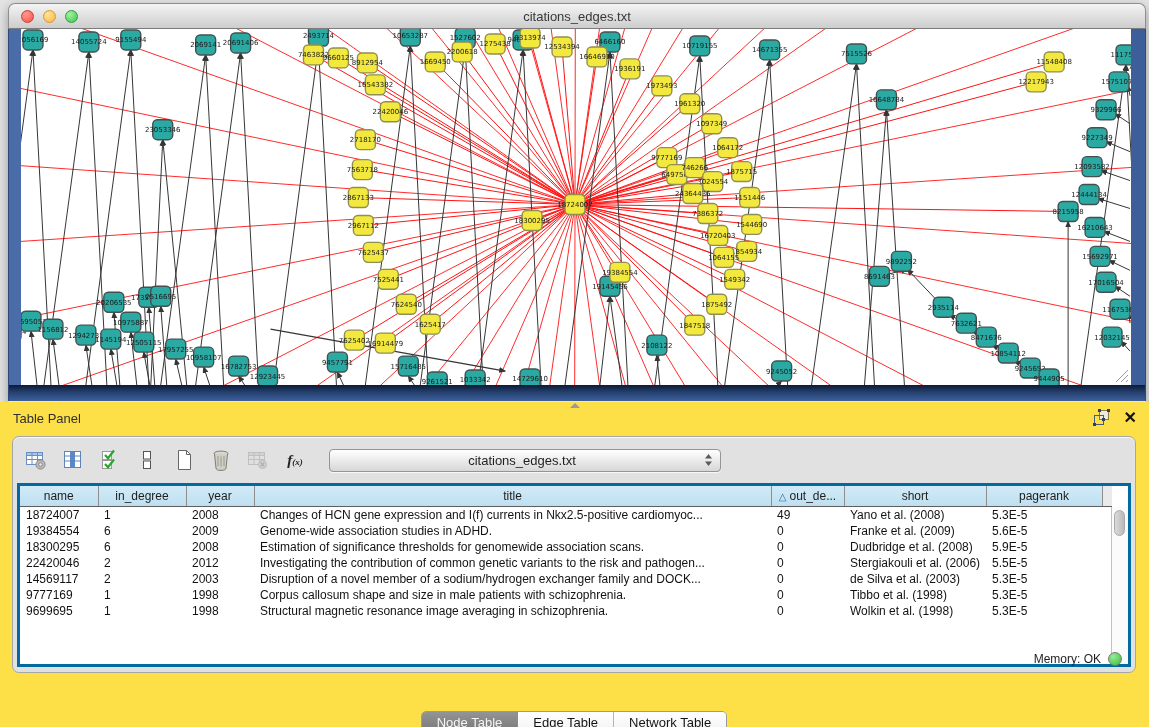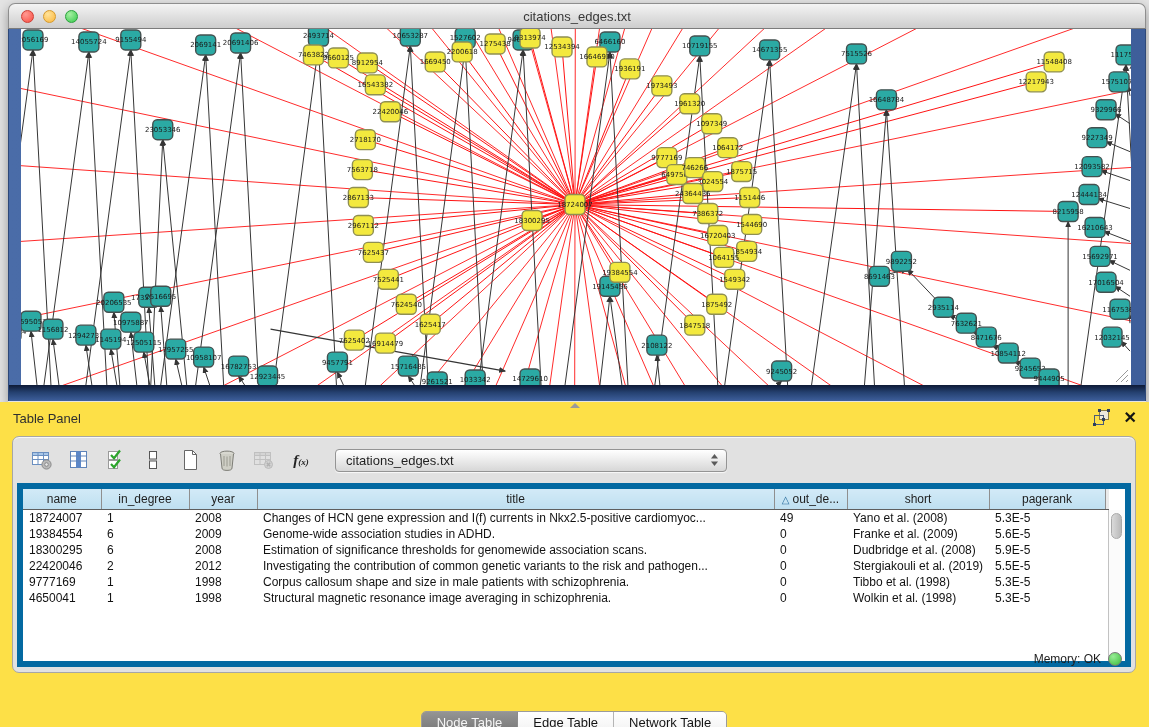--- a/index.html
+++ b/index.html
@@ -28,31 +28,31 @@
   .table-panel{position:absolute;left:0;top:402px;width:1149px;height:403px;background:#fde047;}
   .drag-handle{position:absolute;left:570px;top:1px;width:0;height:0;border-left:5px solid transparent;
                border-right:5px solid transparent;border-bottom:5px solid #9A9A9A;}
   .panel-head{height:31px;position:relative;}
   .panel-title{position:absolute;left:13px;top:9px;font-size:13px;color:#2F2F2F;}
   .panel-actions{position:absolute;right:12px;top:7px;display:flex;gap:14px;align-items:center;}
   .close-x{font-size:16px;font-weight:bold;color:#131313;line-height:16px;}
   .panel-body{position:absolute;left:12px;top:34px;width:1124px;height:237px;background:#E1E1E1;
               border:1px solid #A6A6A6;border-radius:7px;box-sizing:border-box;
               box-shadow:inset 0 1px 0 rgba(255,255,255,.75);}
-  .toolbar{position:absolute;left:16px;top:5px;height:36px;display:flex;align-items:center;gap:11px;}
+  .toolbar{position:absolute;left:10px;top:5px;height:36px;display:flex;align-items:center;gap:11px;text-align:center;}
   .tbtn{width:26px;height:26px;display:flex;align-items:center;justify-content:center;}
   .tbtn.disabled{opacity:.45;}
   .fx-glyph{font-family:"Liberation Serif",serif;font-style:italic;font-weight:bold;font-size:15px;color:#222;}
   .fx-glyph small{font-size:9px;font-weight:bold;}
   .combo{width:392px;height:23px;margin-left:10px;border:1px solid #949494;border-radius:4px;
          background:linear-gradient(#FFFFFF,#D7D7D7);display:flex;align-items:center;
          padding:0 7px 0 10px;font-size:13px;color:#1F1F1F;box-sizing:border-box;box-shadow:0 1px 1px rgba(255,255,255,.8);}
   .combo .val{flex:1;overflow:hidden;white-space:nowrap;}
   .table-wrap{position:absolute;left:4px;right:4px;top:46px;height:184px;background:#FFFFFF;
-              border:6px solid #0369a1;box-sizing:border-box;}
+              border:3px solid #0369a1;box-sizing:border-box;}
   table{border-collapse:collapse;table-layout:fixed;width:calc(100% - 16px);font-size:12px;color:#121212;}
   th{height:20px;background:linear-gradient(#D2EAF7,#BEDFF0);border-right:1px solid #8F8F8F;
      border-bottom:1px solid #5E5E5E;font-weight:normal;font-size:12px;color:#1D1D1D;text-align:center;
      padding:0 2px;overflow:hidden;white-space:nowrap;}
   th.filler{background:#EAEAEA;border-right:none;}
   td{height:16px;padding:0 2px 0 6px;white-space:nowrap;overflow:hidden;}
   .sort-glyph{font-size:10px;color:#2A6E9E;margin-right:3px;}
   .vscroll{position:absolute;top:21px;right:0;bottom:0;width:16px;background:#FBFBFB;border-left:1px solid #C2C2C2;}
   .vthumb{position:absolute;top:3px;left:2px;width:11px;height:26px;border-radius:6px;
           background:linear-gradient(90deg,#DADADA,#B9B9B9);border:1px solid #A9A9A9;box-sizing:border-box;}
@@ -817,36 +817,46 @@
                 <td>Dudbridge et al. (2008)</td>
                 <td>5.9E-5</td>
                 <td></td>
               </tr>
               <tr>
                 <td>22420046</td>
                 <td>2</td>
                 <td>2012</td>
                 <td>Investigating the contribution of common genetic variants to the risk and pathogen...</td>
                 <td>0</td>
-                <td>Stergiakouli et al. (2019)</td>
+                <td>Stergiakouli et al. (2006)</td>
                 <td>5.5E-5</td>
+                <td></td>
+              </tr>
+              <tr>
+                <td>14569117</td>
+                <td>2</td>
+                <td>2003</td>
+                <td>Disruption of a novel member of a sodium/hydrogen exchanger family and DOCK...</td>
+                <td>0</td>
+                <td>de Silva et al. (2003)</td>
+                <td>5.3E-5</td>
                 <td></td>
               </tr>
               <tr>
                 <td>9777169</td>
                 <td>1</td>
                 <td>1998</td>
                 <td>Corpus callosum shape and size in male patients with schizophrenia.</td>
                 <td>0</td>
                 <td>Tibbo et al. (1998)</td>
                 <td>5.3E-5</td>
                 <td></td>
               </tr>
               <tr>
-                <td>4650041</td>
+                <td>9699695</td>
                 <td>1</td>
                 <td>1998</td>
                 <td>Structural magnetic resonance image averaging in schizophrenia.</td>
                 <td>0</td>
                 <td>Wolkin et al. (1998)</td>
                 <td>5.3E-5</td>
                 <td></td>
               </tr>
             </tbody>
           </table>

